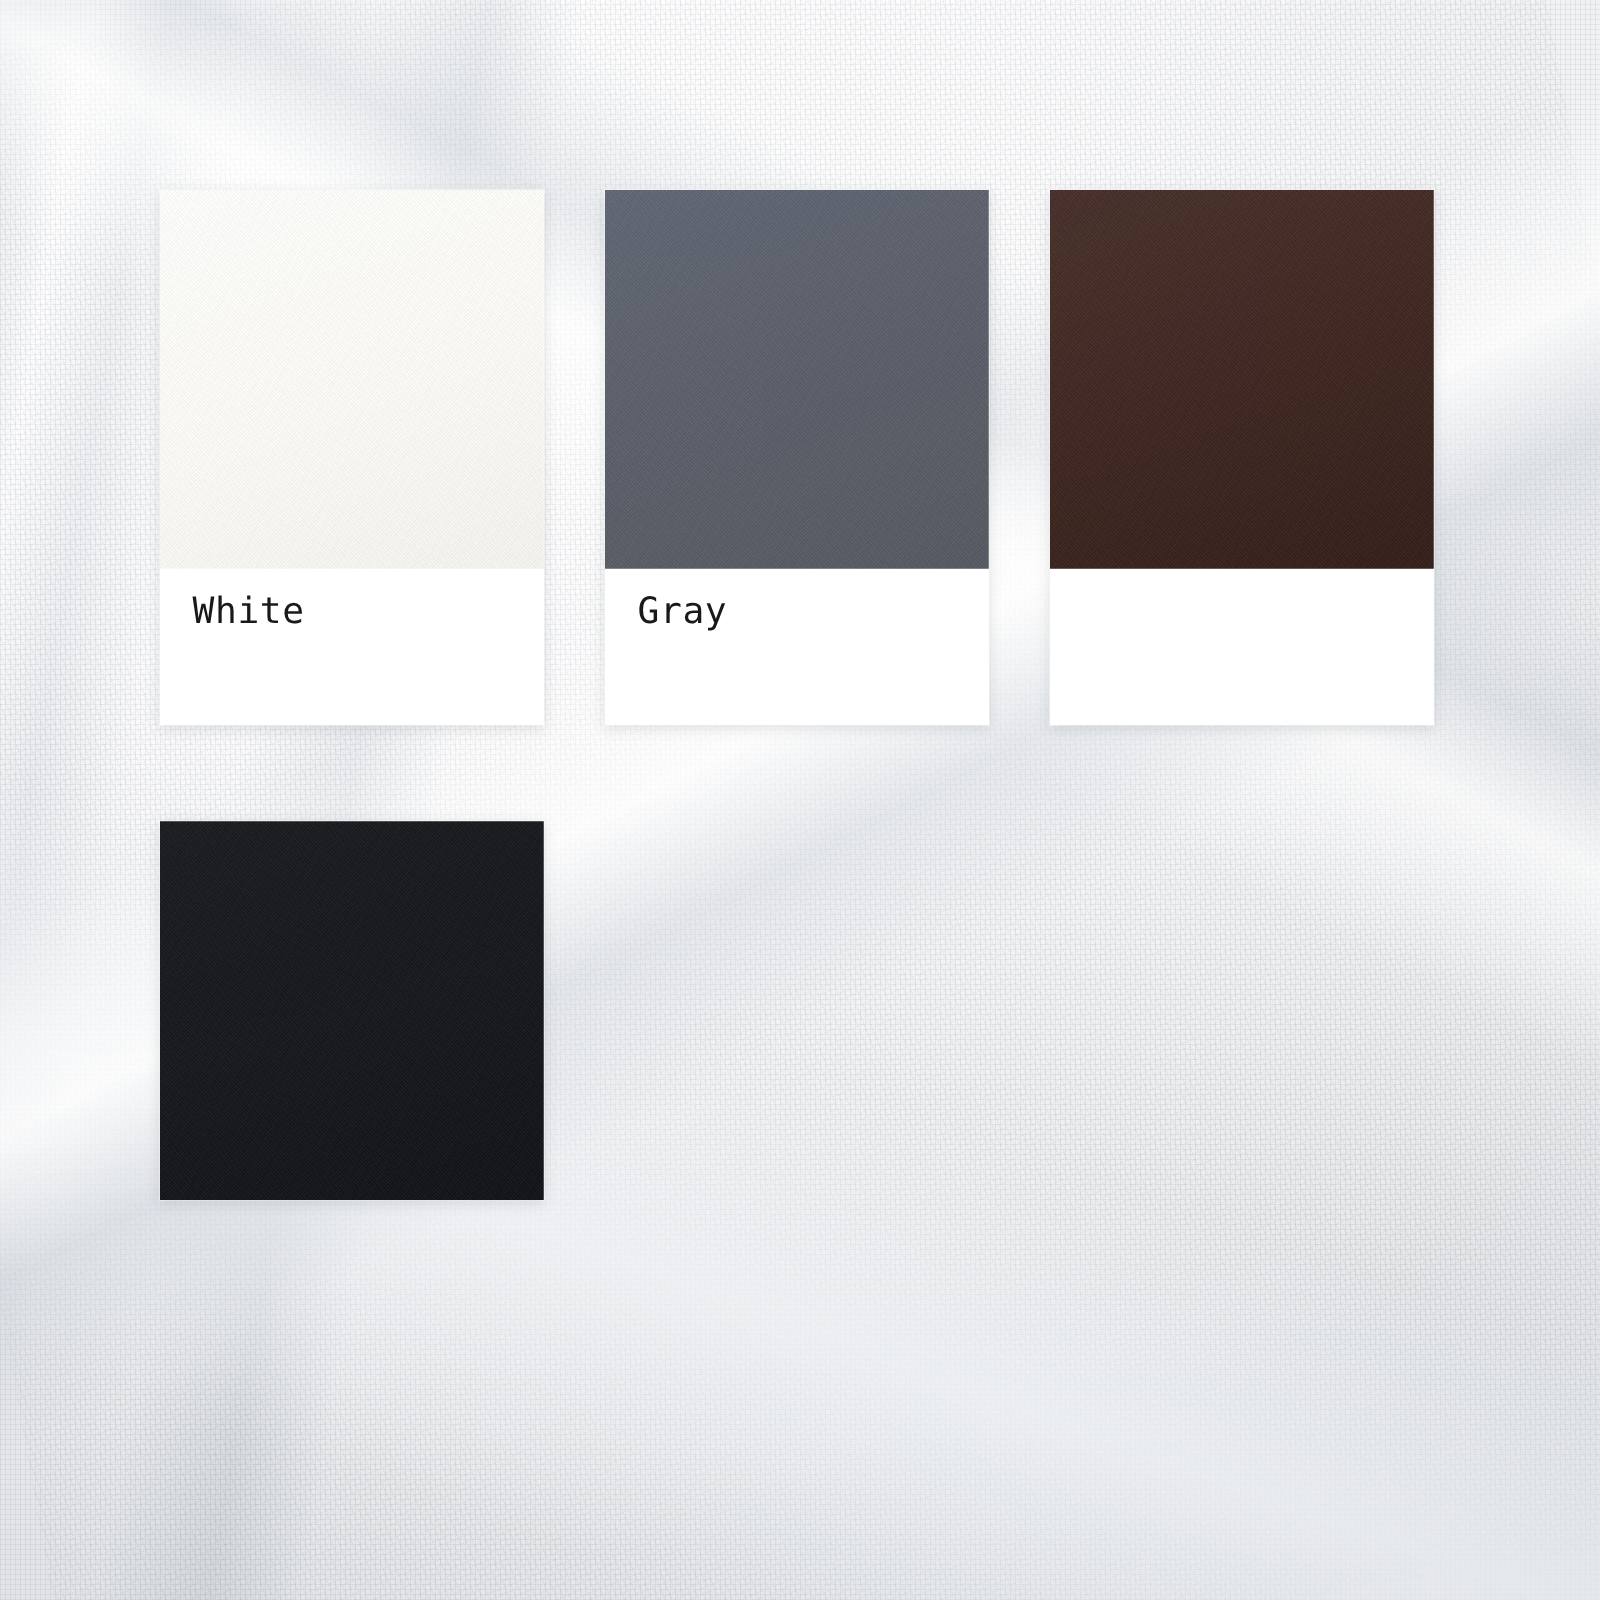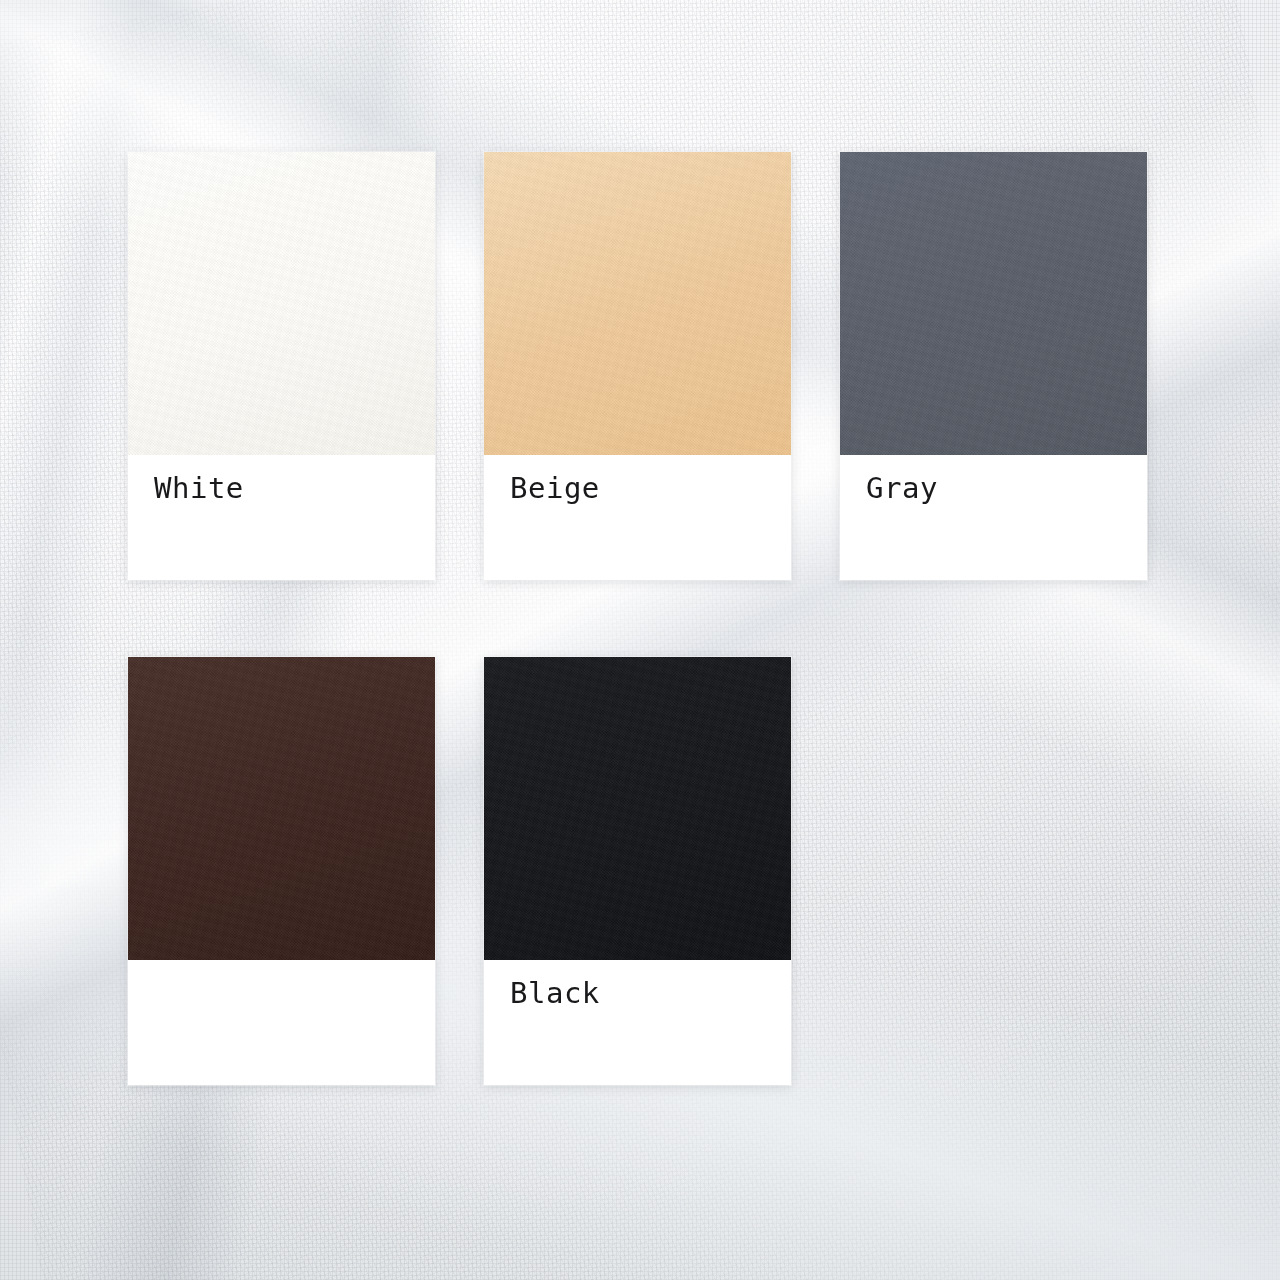--- a/index.html
+++ b/index.html
@@ -167,36 +167,27 @@
   <div class="bg-vign"></div>
 
   <div class="grid" id="swatch-grid">
       <div class="card">
         <div class="swatch" style="background: linear-gradient(160deg, rgb(255, 255, 253) 0%, rgb(253, 252, 248) 52%, rgb(247, 245, 239) 100%);"></div>
         <div class="label-panel">
           <span class="label">White</span>
         </div>
       </div>
       <div class="card">
-        <div class="swatch" style="background: linear-gradient(160deg, rgb(246, 220, 182) 0%, rgb(240, 203, 156) 52%, rgb(236, 195, 142) 100%);"></div>
-        <div class="label-panel">
-          <span class="label">Beige</span>
-        </div>
-      </div>
-      <div class="card">
         <div class="swatch" style="background: linear-gradient(160deg, rgb(97, 103, 115) 0%, rgb(90, 95, 105) 52%, rgb(84, 89, 99) 100%);"></div>
         <div class="label-panel">
           <span class="label">Gray</span>
         </div>
       </div>
       <div class="card">
         <div class="swatch" style="background: linear-gradient(160deg, rgb(72, 48, 42) 0%, rgb(62, 38, 32) 52%, rgb(52, 30, 25) 100%);"></div>
       </div>
       <div class="card">
         <div class="swatch" style="background: linear-gradient(160deg, rgb(26, 28, 32) 0%, rgb(21, 23, 27) 52%, rgb(16, 18, 22) 100%);"></div>
-        <div class="label-panel">
-          <span class="label">Black</span>
-        </div>
       </div>
       <div class="card ghost"></div>
     </div>
 
 </div>
 
 </body></html>

